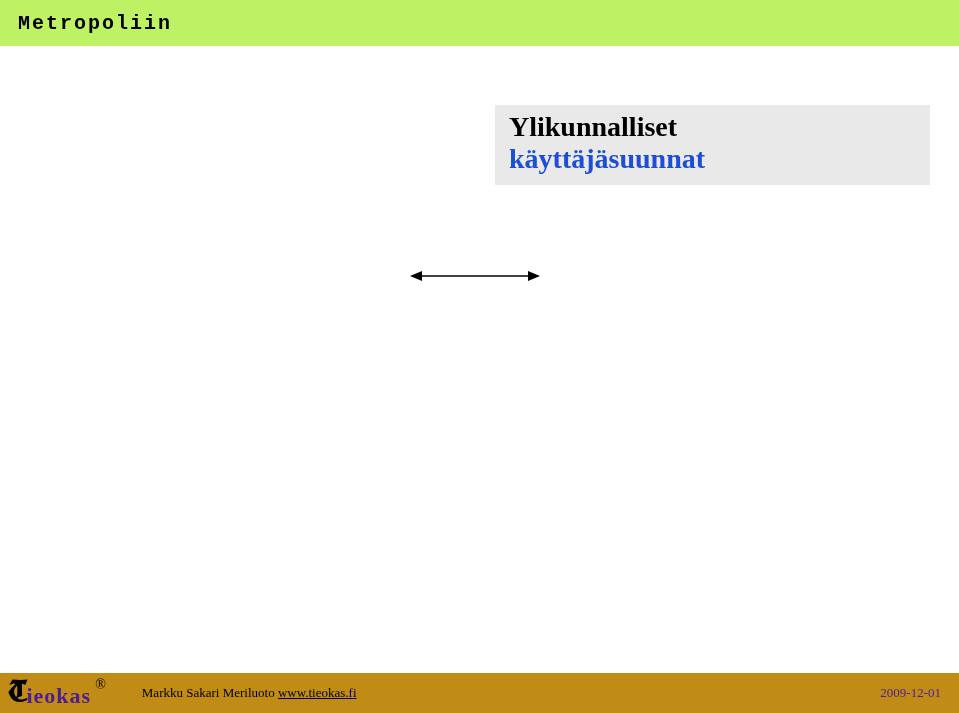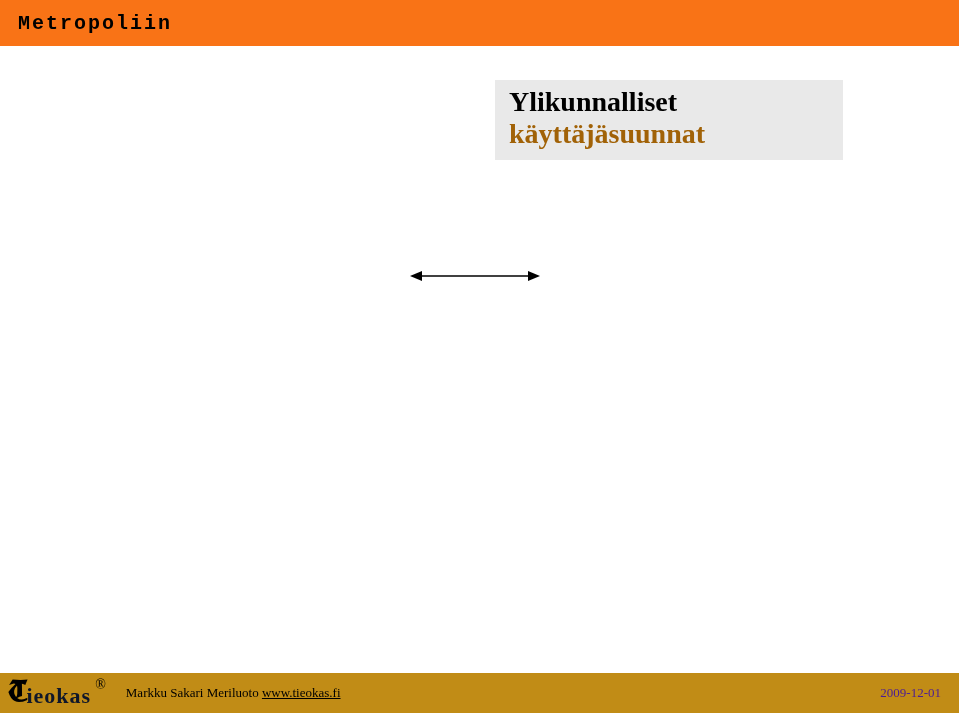--- a/index.html
+++ b/index.html
@@ -1,55 +1,55 @@
 <!DOCTYPE html>
 <html><head>
 <meta charset="utf-8">
 <style>
   * { margin: 0; padding: 0; box-sizing: border-box; }
   html, body { width: 959px; height: 713px; font-family: Georgia, 'Times New Roman', serif; background: #fff; overflow: hidden; }
   .header {
-    background: #f97316;
+    background: #bef264;
     height: 46px;
     display: flex;
     align-items: center;
     justify-content: space-between;
     padding: 0 18px;
   }
   .header-left, .header-right {
     color: #000;
     font-family: 'Courier New', Courier, monospace;
     font-weight: bold;
     font-size: 20px;
     letter-spacing: 2px;
   }
   .main {
     position: relative;
     width: 100%;
     height: calc(713px - 46px - 40px);
   }
   .infobox {
     position: absolute;
-    top: 34px;
+    top: 59px;
     left: 495px;
-    width: 348px;
+    width: 435px;
     background: #e9e9e9;
     padding: 6px 14px 10px 14px;
   }
   .infobox .line1 {
     font-family: Georgia, 'Times New Roman', serif;
     font-weight: bold;
     font-size: 28px;
     color: #000;
   }
   .infobox .line2 {
     font-family: Georgia, 'Times New Roman', serif;
     font-weight: bold;
     font-size: 28px;
-    color: #a16207;
+    color: #1d4ed8;
   }
   .arrow-wrap {
     position: absolute;
     top: 220px;
     left: 410px;
     width: 130px;
     height: 20px;
   }
   .arrow-wrap svg { display: block; }
   .footer {
@@ -78,34 +78,34 @@
     font-size: 30px;
     font-weight: bold;
     color: #000;
     line-height: 1;
   }
   .logo-rest {
     font-family: Georgia, serif;
     font-size: 22px;
     font-weight: bold;
     letter-spacing: 1px;
-    color: #0f172a;
+    color: #4c1d95;
   }
   .logo-r {
     font-size: 14px;
     font-family: Georgia, serif;
     color: #000;
     margin-left: 4px;
     align-self: flex-start;
   }
   .footer-text {
     font-family: Georgia, serif;
     font-size: 13px;
     color: #000;
-    margin-left: 12px;
+    margin-left: 28px;
   }
   .footer-text .link {
     text-decoration: underline;
     color: #000;
   }
   .footer-date {
     font-family: Georgia, serif;
     font-size: 13px;
     color: #4c1d95;
   }

